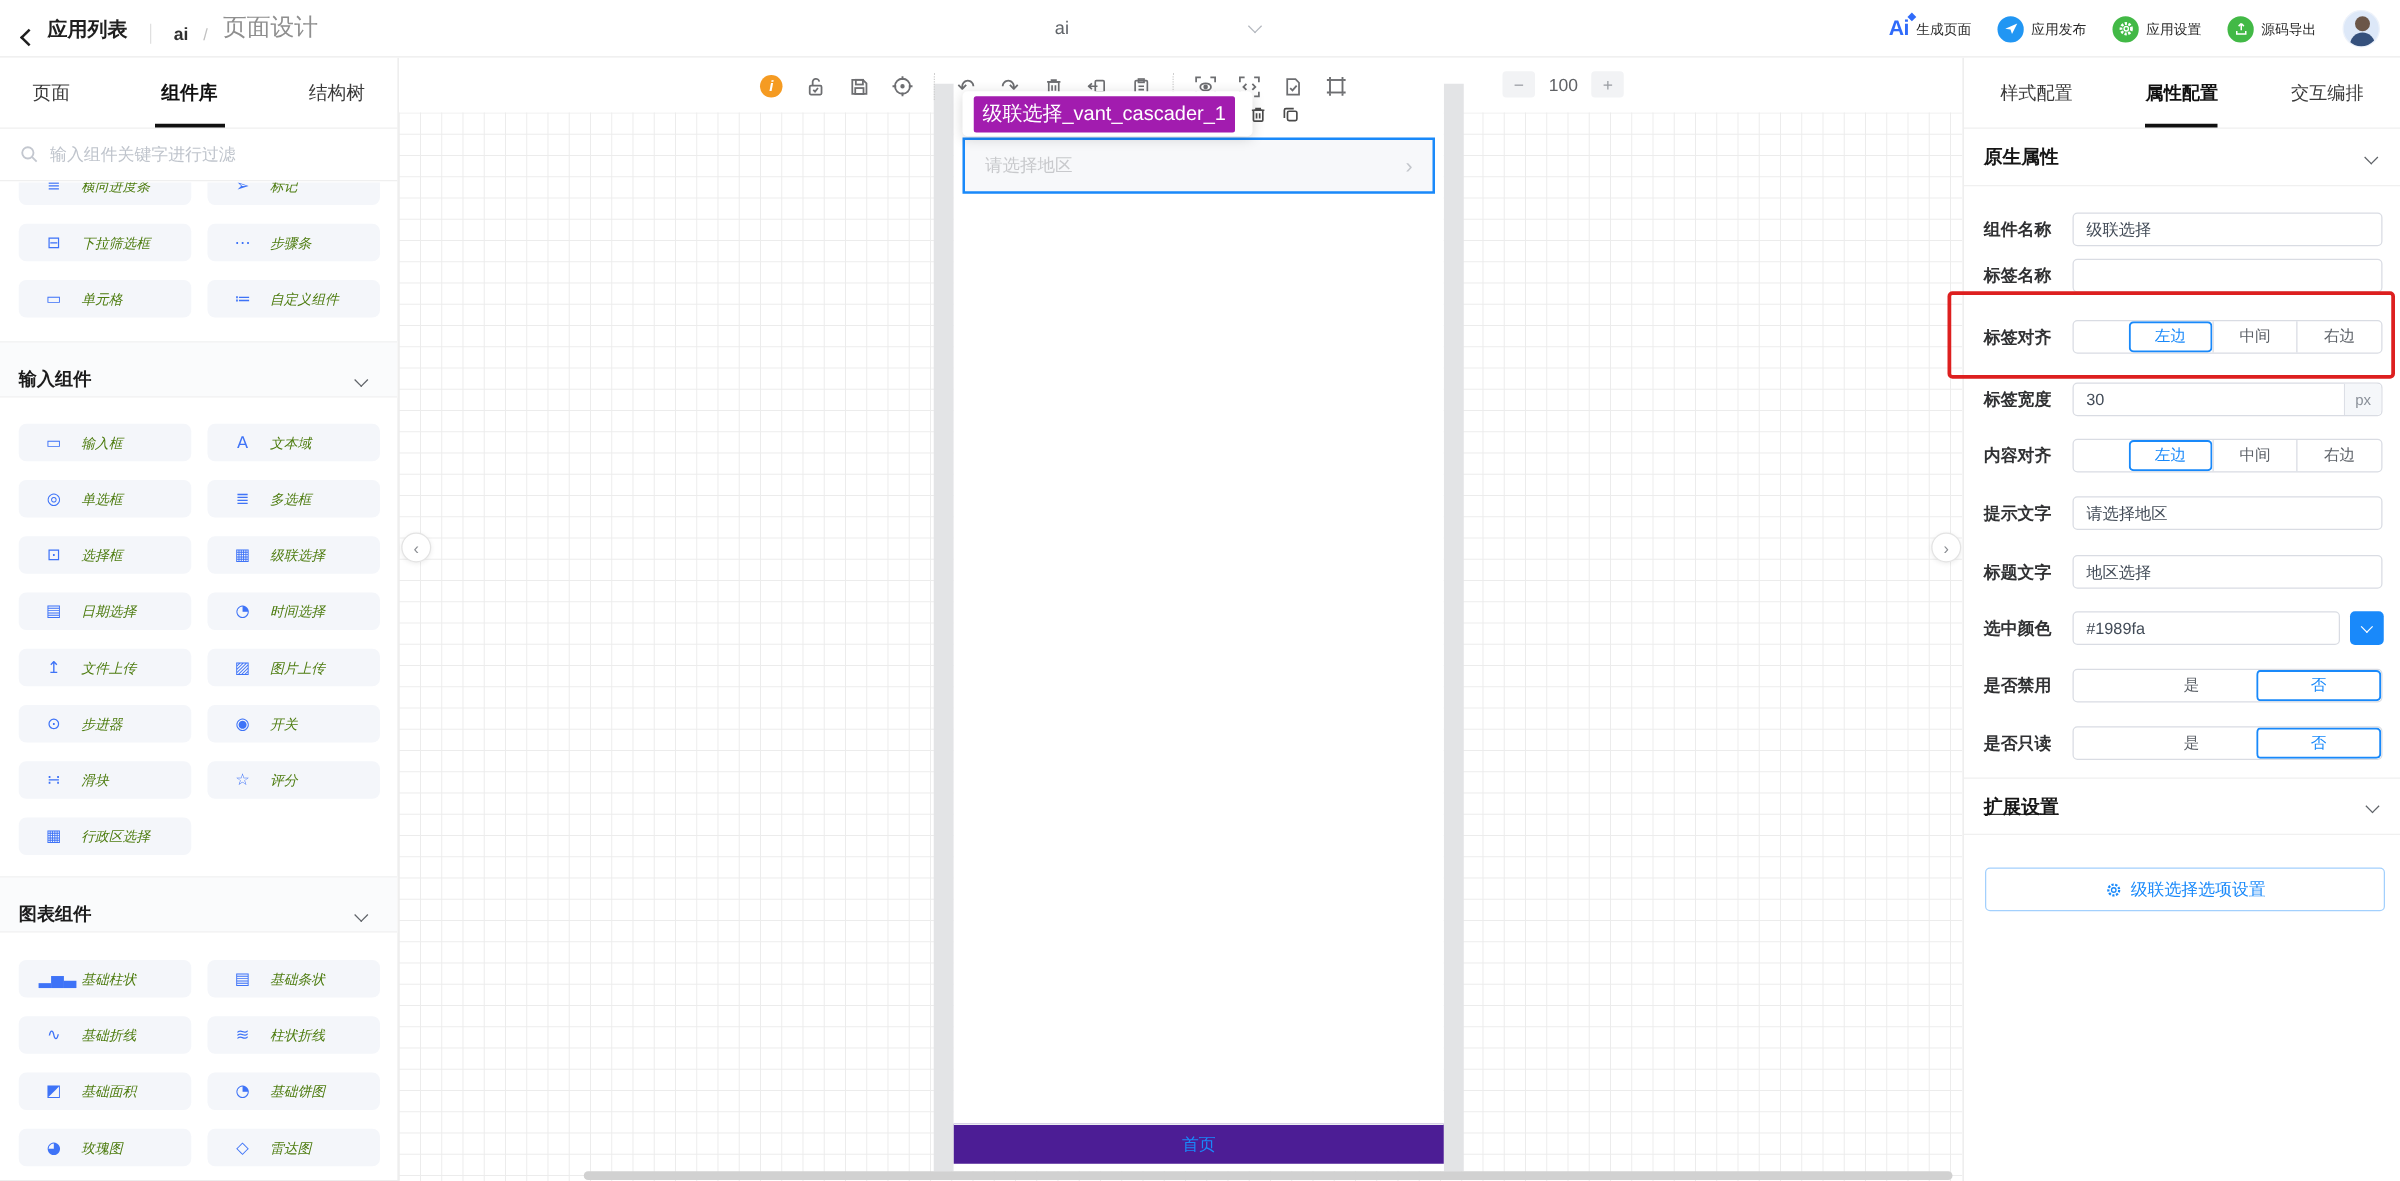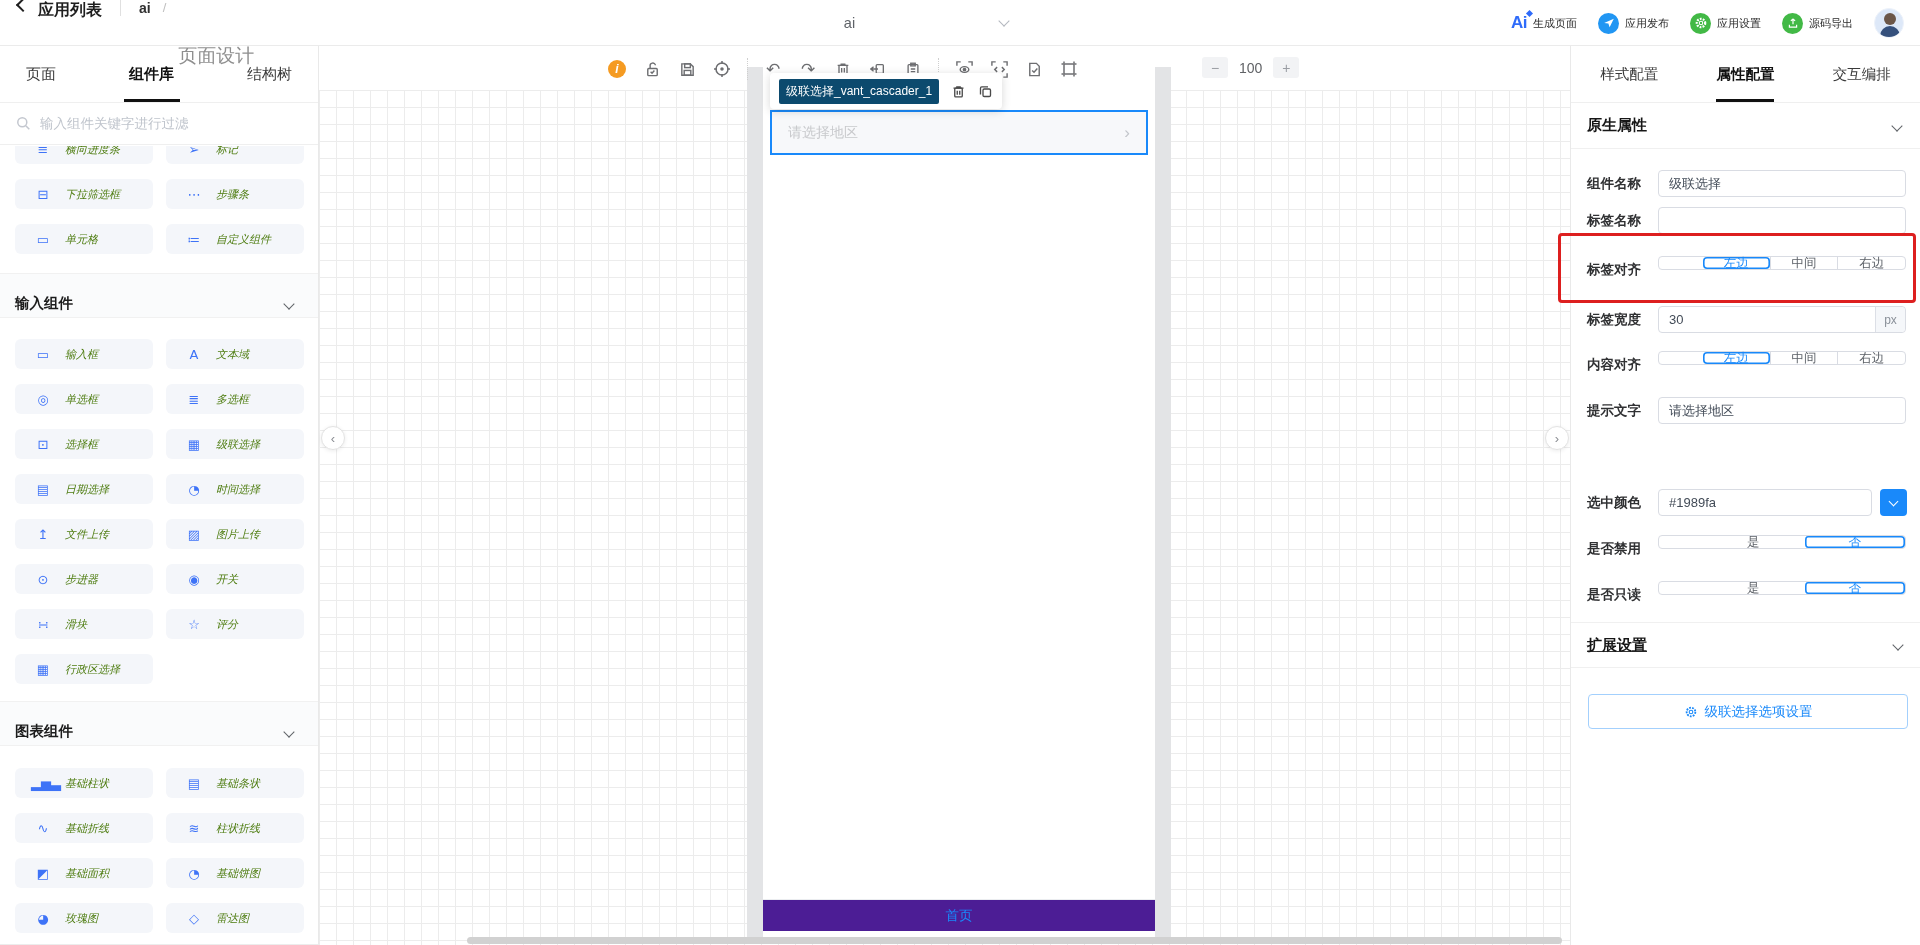--- a/index.html
+++ b/index.html
@@ -2,21 +2,21 @@
 <html><head>
 <meta charset="utf-8">
 <style>
   * { margin:0; padding:0; box-sizing:border-box; }
   html,body { width:1920px; height:945px; overflow:hidden; background:#fff;
     font-family:"Liberation Sans","DejaVu Sans",sans-serif; color:#333; }
 
   
   #header { position:absolute; left:0; top:0; width:1920px; height:46px; background:#fff;
     border-bottom:1px solid #ebebeb; z-index:30; }
-  .hleft { position:absolute; left:18px; top:0; height:35px; display:flex; align-items:flex-start; gap:8px; }
+  .hleft { position:absolute; left:18px; top:0; height:35px; display:flex; align-items:flex-end; gap:8px; }
   .back-caret { width:10px; height:10px; border-left:2.5px solid #1f1f1f; border-bottom:2.5px solid #1f1f1f;
     transform:rotate(45deg); margin-right:2px; }
   .back-label { font-size:16px; font-weight:bold; color:#1f1f1f; }
   .vdiv { width:1px; height:16px; background:#e0e0e0; margin:0 10px; }
   .crumb-app { font-size:14px; font-weight:bold; color:#303030; }
   .crumb-sep { font-size:13px; color:#c0c0c0; margin:0 4px; }
   .crumb-page { font-size:19px; color:#8f8f8f;margin-top:43px; }
 
   .page-select { position:absolute; left:677px; top:0; width:345px; height:46px; display:flex;
     align-items:center; justify-content:center; cursor:pointer; }
@@ -86,21 +86,21 @@
   .zval { font-size:14px; color:#606266; }
 
   .side-strip { position:absolute; top:21px; width:16px; height:870px; background:#e3e4e6; }
   #phone { position:absolute; left:444px; top:21px; width:392px; height:870px; background:#fff; }
   .cascader-field { position:absolute; left:7px; top:43px; width:378px; height:45px; background:#f7f8fa;
     border:2px solid #1989fa; display:flex; align-items:center; padding:0 16px; cursor:pointer; }
   .cascader-field .ph { font-size:14px; color:#c8c9cc; flex:1; }
   .cascader-field .chev { color:#c3c6cb; font-size:17px; }
   .sel-toolbar { position:absolute; left:7px; top:6px; width:232px; height:36px; background:#fff; border-radius:4px;
     box-shadow:0 2px 10px rgba(0,0,0,.16); display:flex; align-items:center; gap:11px; padding:0 9px; z-index:6; }
-  .sel-badge { background:#0c4a6e; color:#fff; font-size:12px; padding:4px 7px; border-radius:2px; white-space:nowrap; }
+  .sel-badge { background:#a21caf; color:#fff; font-size:16px; padding:4px 7px; border-radius:2px; white-space:nowrap; }
   .mini-ic { width:17px; height:17px; display:flex; align-items:center; justify-content:center; cursor:pointer; }
   .tabbar { position:absolute; left:0; bottom:6px; width:392px; height:32px; background:#4c1d95;
     border-top:1px solid #ebedf0; display:flex; align-items:center; justify-content:center; }
   .tabbar .home { font-size:13.5px; color:#1989fa; cursor:pointer; }
   #hscroll { position:absolute; left:148px; bottom:1px; width:1095px; height:7px; background:#d1d1d1;
     border-radius:4px; z-index:7; }
   .collapse-handle { position:absolute; width:24px; height:24px; background:#fff; border:1px solid #e3e3e3;
     border-radius:50%; box-shadow:0 1px 4px rgba(0,0,0,.08); display:flex; align-items:center; justify-content:center;
     color:#8a8d92; font-size:13px; cursor:pointer; z-index:6; }
 
@@ -119,21 +119,21 @@
   .p-sechead .caret-down { border-color:#5f6368; }
   .prow { position:absolute; left:0; width:350px; height:27px; }
   .prow .plabel { position:absolute; left:16px; top:5px; font-size:13.5px; color:#303133; font-weight:600; }
   .pctrl { position:absolute; left:87px; top:0; width:248px; height:27px; }
   .pinput { width:100%; height:27px; border:1px solid #d9dce3; border-radius:4px; padding:0 10px;
     font-size:13px; color:#424b57; outline:none; background:#fff;
     font-family:"Liberation Sans","DejaVu Sans",sans-serif; }
   .suffix { position:absolute; right:1px; top:1px; width:30px; height:25px; background:#f5f7fa;
     border-left:1px solid #dcdfe6; border-radius:0 4px 4px 0; display:flex; align-items:center;
     justify-content:center; font-size:12px; color:#8a9099; }
-  .seg { width:100%; height:14px; border:1px solid #d9dce3; border-radius:4px; display:flex; background:#fff;padding-left:44px; }
+  .seg { width:100%; height:27px; border:1px solid #d9dce3; border-radius:4px; display:flex; background:#fff;padding-left:44px; }
   .seg .cell { flex:1; display:flex; align-items:center; justify-content:center; font-size:12.5px; color:#5a5f66;
     cursor:pointer; border-left:1px solid #d9dce3; }
   .seg .cell:first-child { border-left:none; }
   .seg .cell.on { color:#1989fa; box-shadow:inset 0 0 0 1.6px #1989fa; border-radius:4px; border-left-color:transparent; }
   .colorbtn { position:absolute; right:-35px; top:0; width:27px; height:27px; background:#1989fa; border-radius:4px;
     display:flex; align-items:center; justify-content:center; cursor:pointer; }
   .colorbtn .caret-down { border-color:#fff; width:7px; height:7px; margin-top:-3px; }
   .pinput.short { width:214px; }
   #ext-head { position:absolute; left:0; top:576px; width:350px; }
   #opt-btn { position:absolute; left:17px; top:648px; width:320px; height:35px; border:1px solid #a3d0fd;
@@ -518,20 +518,24 @@
         <span class="cell">右边</span>
       </div>
     </div>
   </div>
 
   <div class="prow" style="top:351px;">
     <span class="plabel">提示文字</span>
     <div class="pctrl"><input class="pinput" value="请选择地区" style=""></div>
   </div>
 
+  <div class="prow" style="top:398px;">
+    <span class="plabel">标题文字</span>
+    <div class="pctrl"><input class="pinput" value="地区选择" style=""></div>
+  </div>
 
   <div class="prow" style="top:443px;">
     <span class="plabel">选中颜色</span>
     <div class="pctrl" style="width:214px;">
       <input class="pinput short" value="#1989fa" style="">
       <span class="colorbtn">
           <span class="caret-down"></span>
         </span>
     </div>
   </div>

